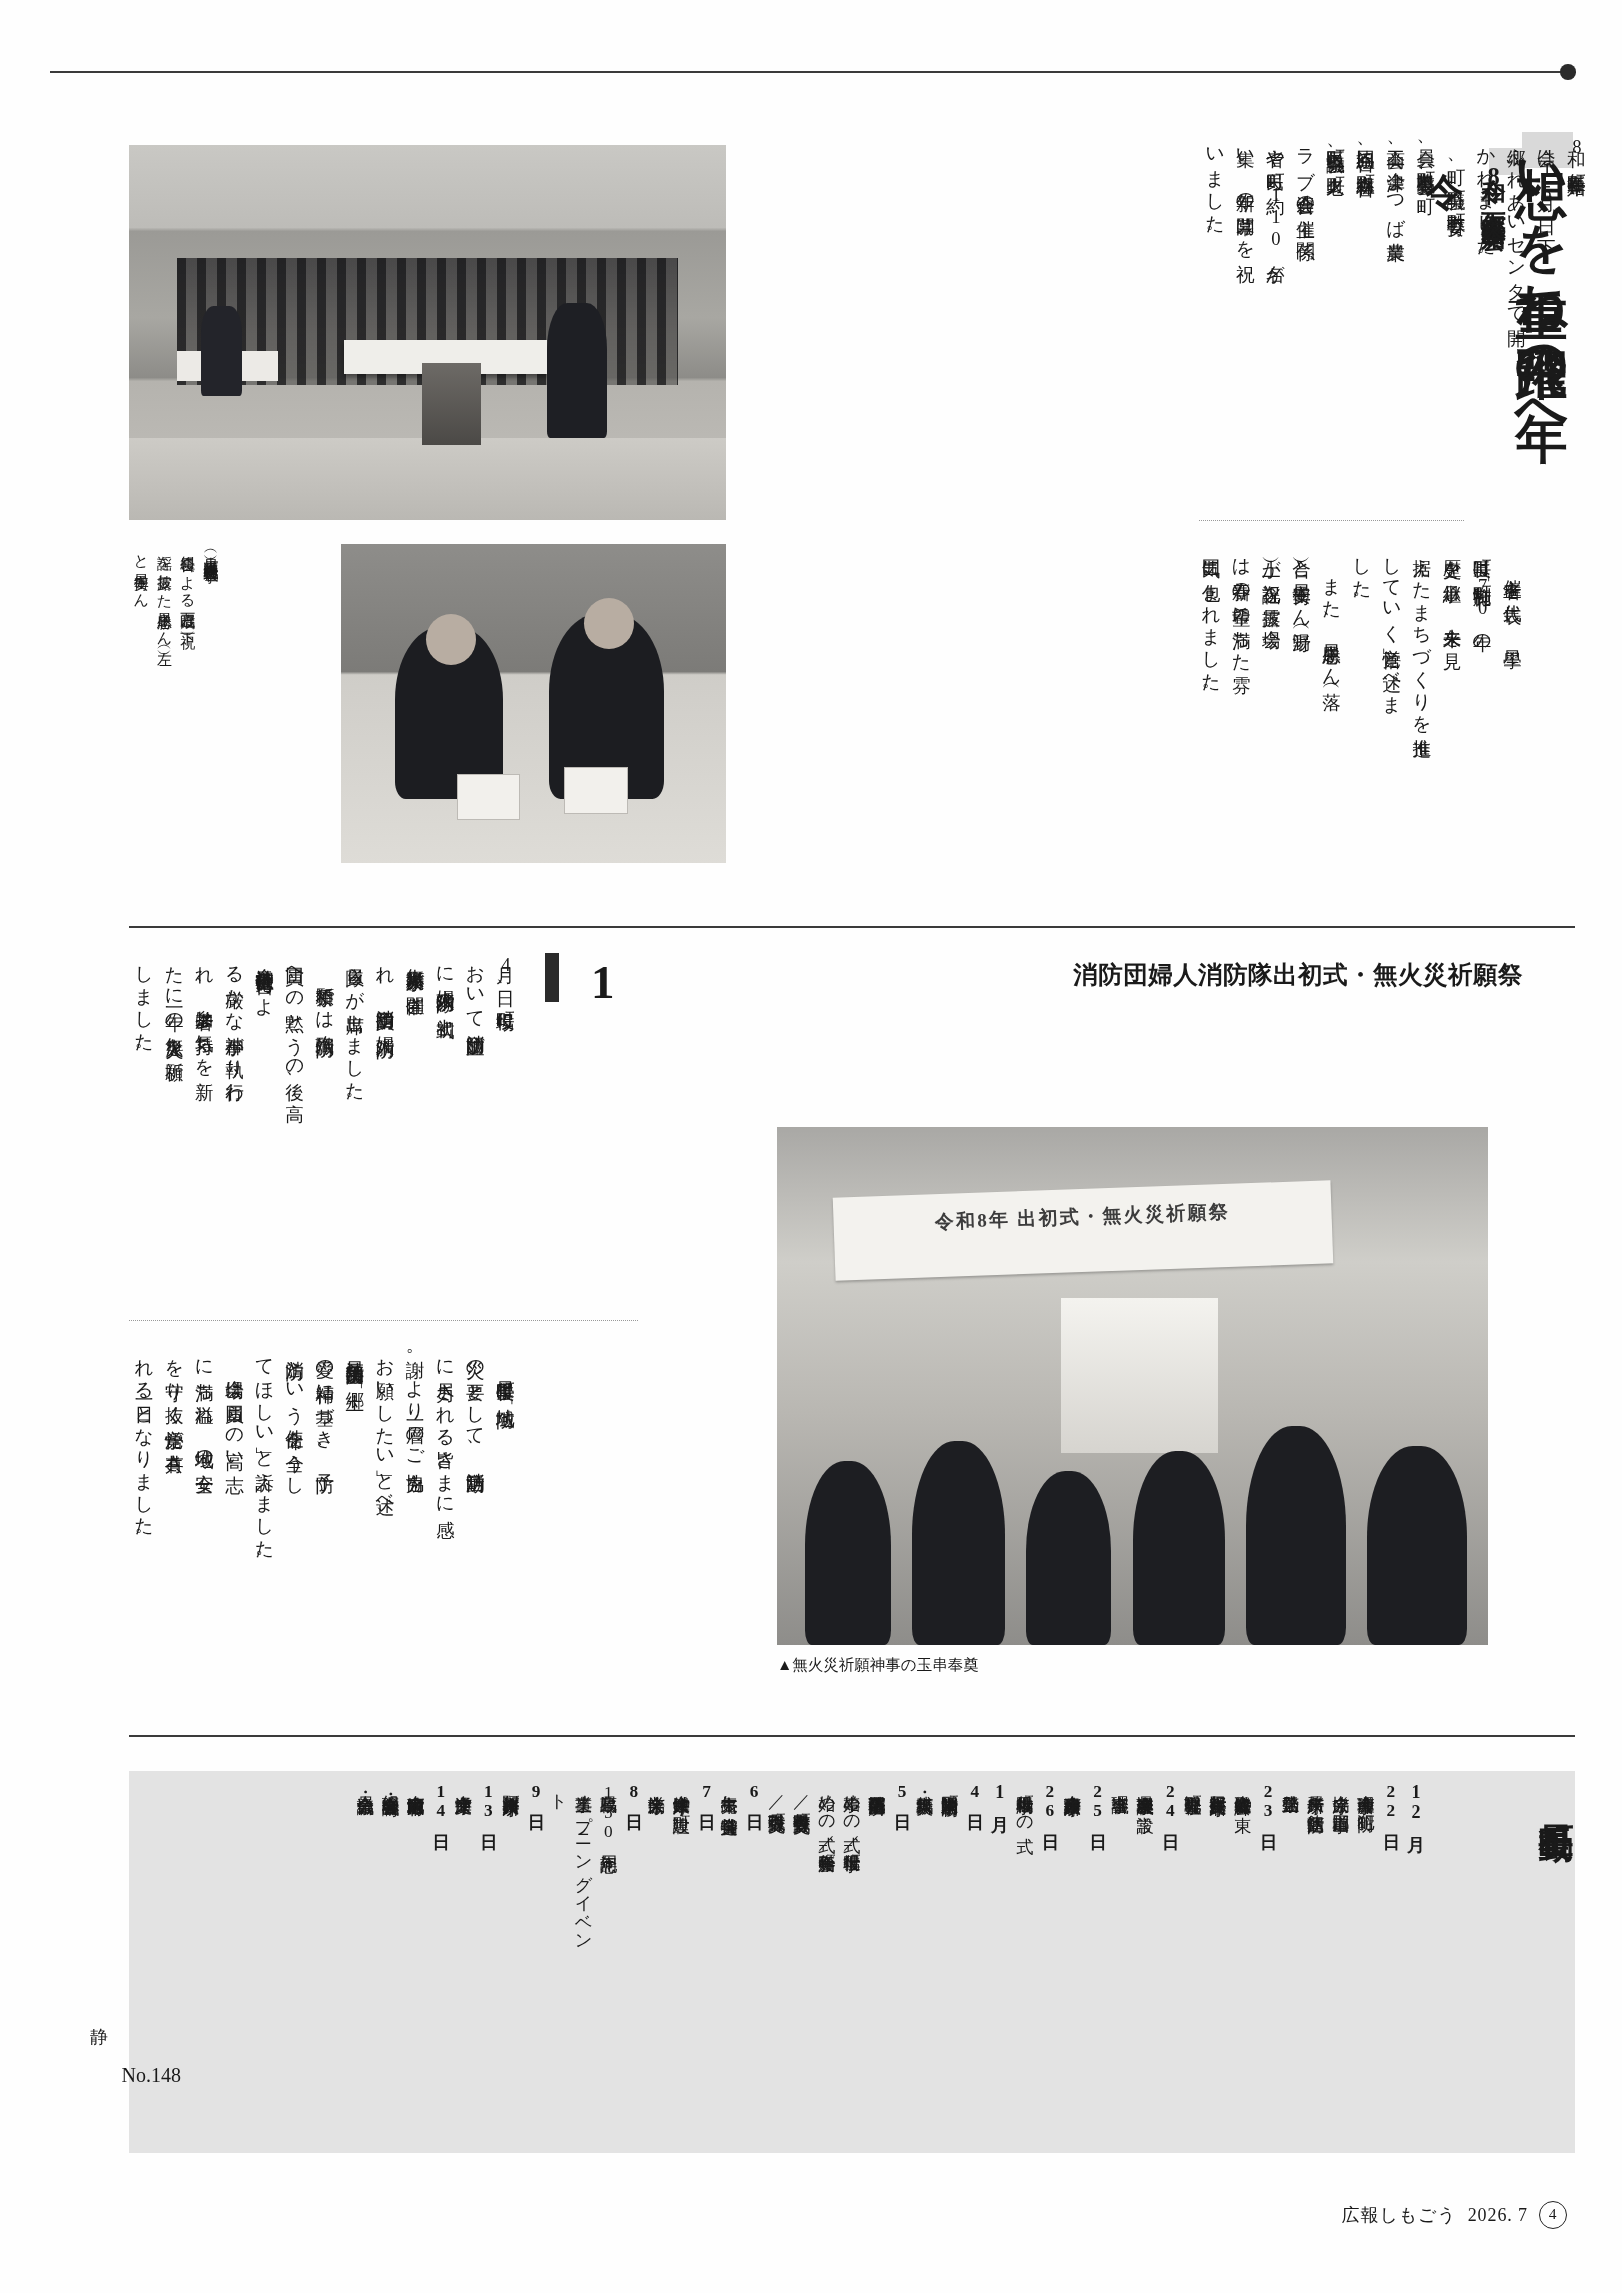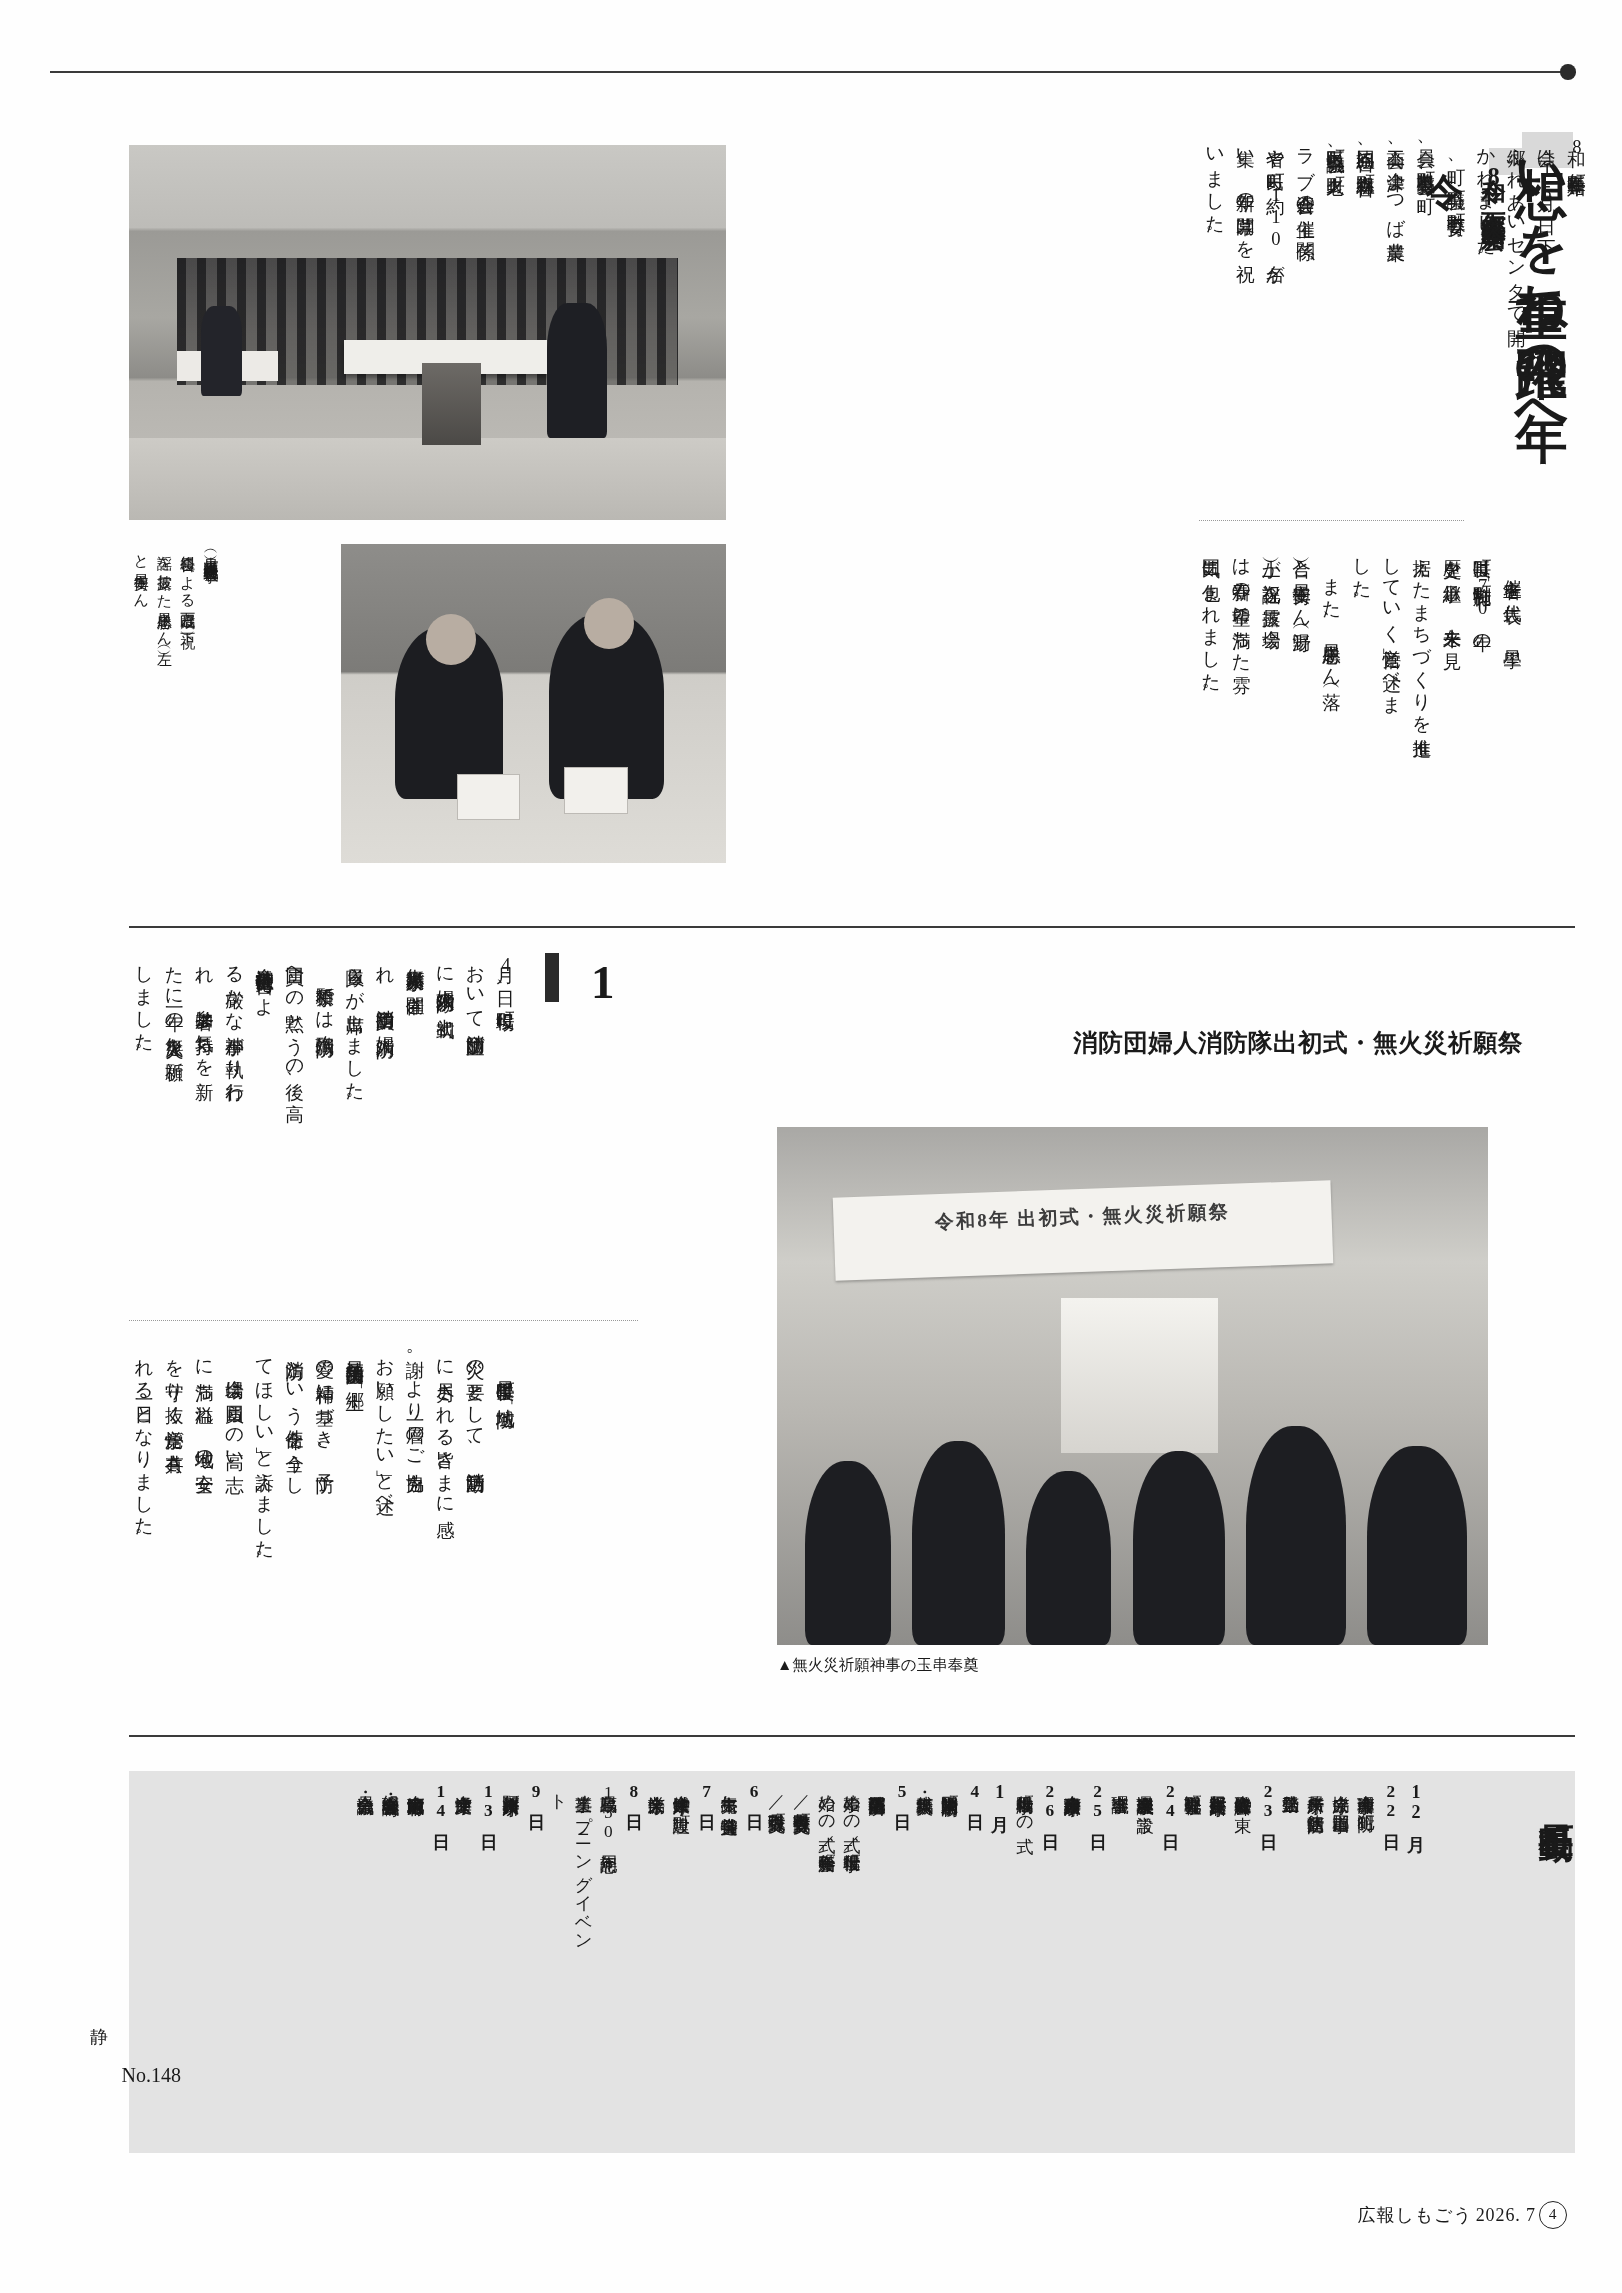--- a/index.html
+++ b/index.html
@@ -187,21 +187,21 @@
     position: absolute;
     right: 1064px;
     top: 953px;
     width: 14.5px;
     height: 49px;
     background: #2b2b2b;
   }
   .sec2-subtitle {
     position: absolute;
     right: 100px;
-    top: 1026px;
+    top: 958px;
     font-size: 24.5px;
     font-weight: bold;
     letter-spacing: 0.02em;
     white-space: nowrap;
   }
 
   #photo-fire-ceremony {
     left: 777px;
     top: 1127px;
     width: 711px;
@@ -341,21 +341,21 @@
 
   
   .footer {
     position: absolute;
     right: 56px;
     bottom: 65px;
     font-size: 18px;
     letter-spacing: 0.05em;
     display: flex;
     align-items: center;
-    gap: 3px;
+    gap: 11px;
     white-space: nowrap;
   }
   .page-circle {
     display: inline-block;
     width: 26px;
     height: 26px;
     border: 1.8px solid #222;
     border-radius: 50%;
     text-align: center;
     line-height: 24.5px;

